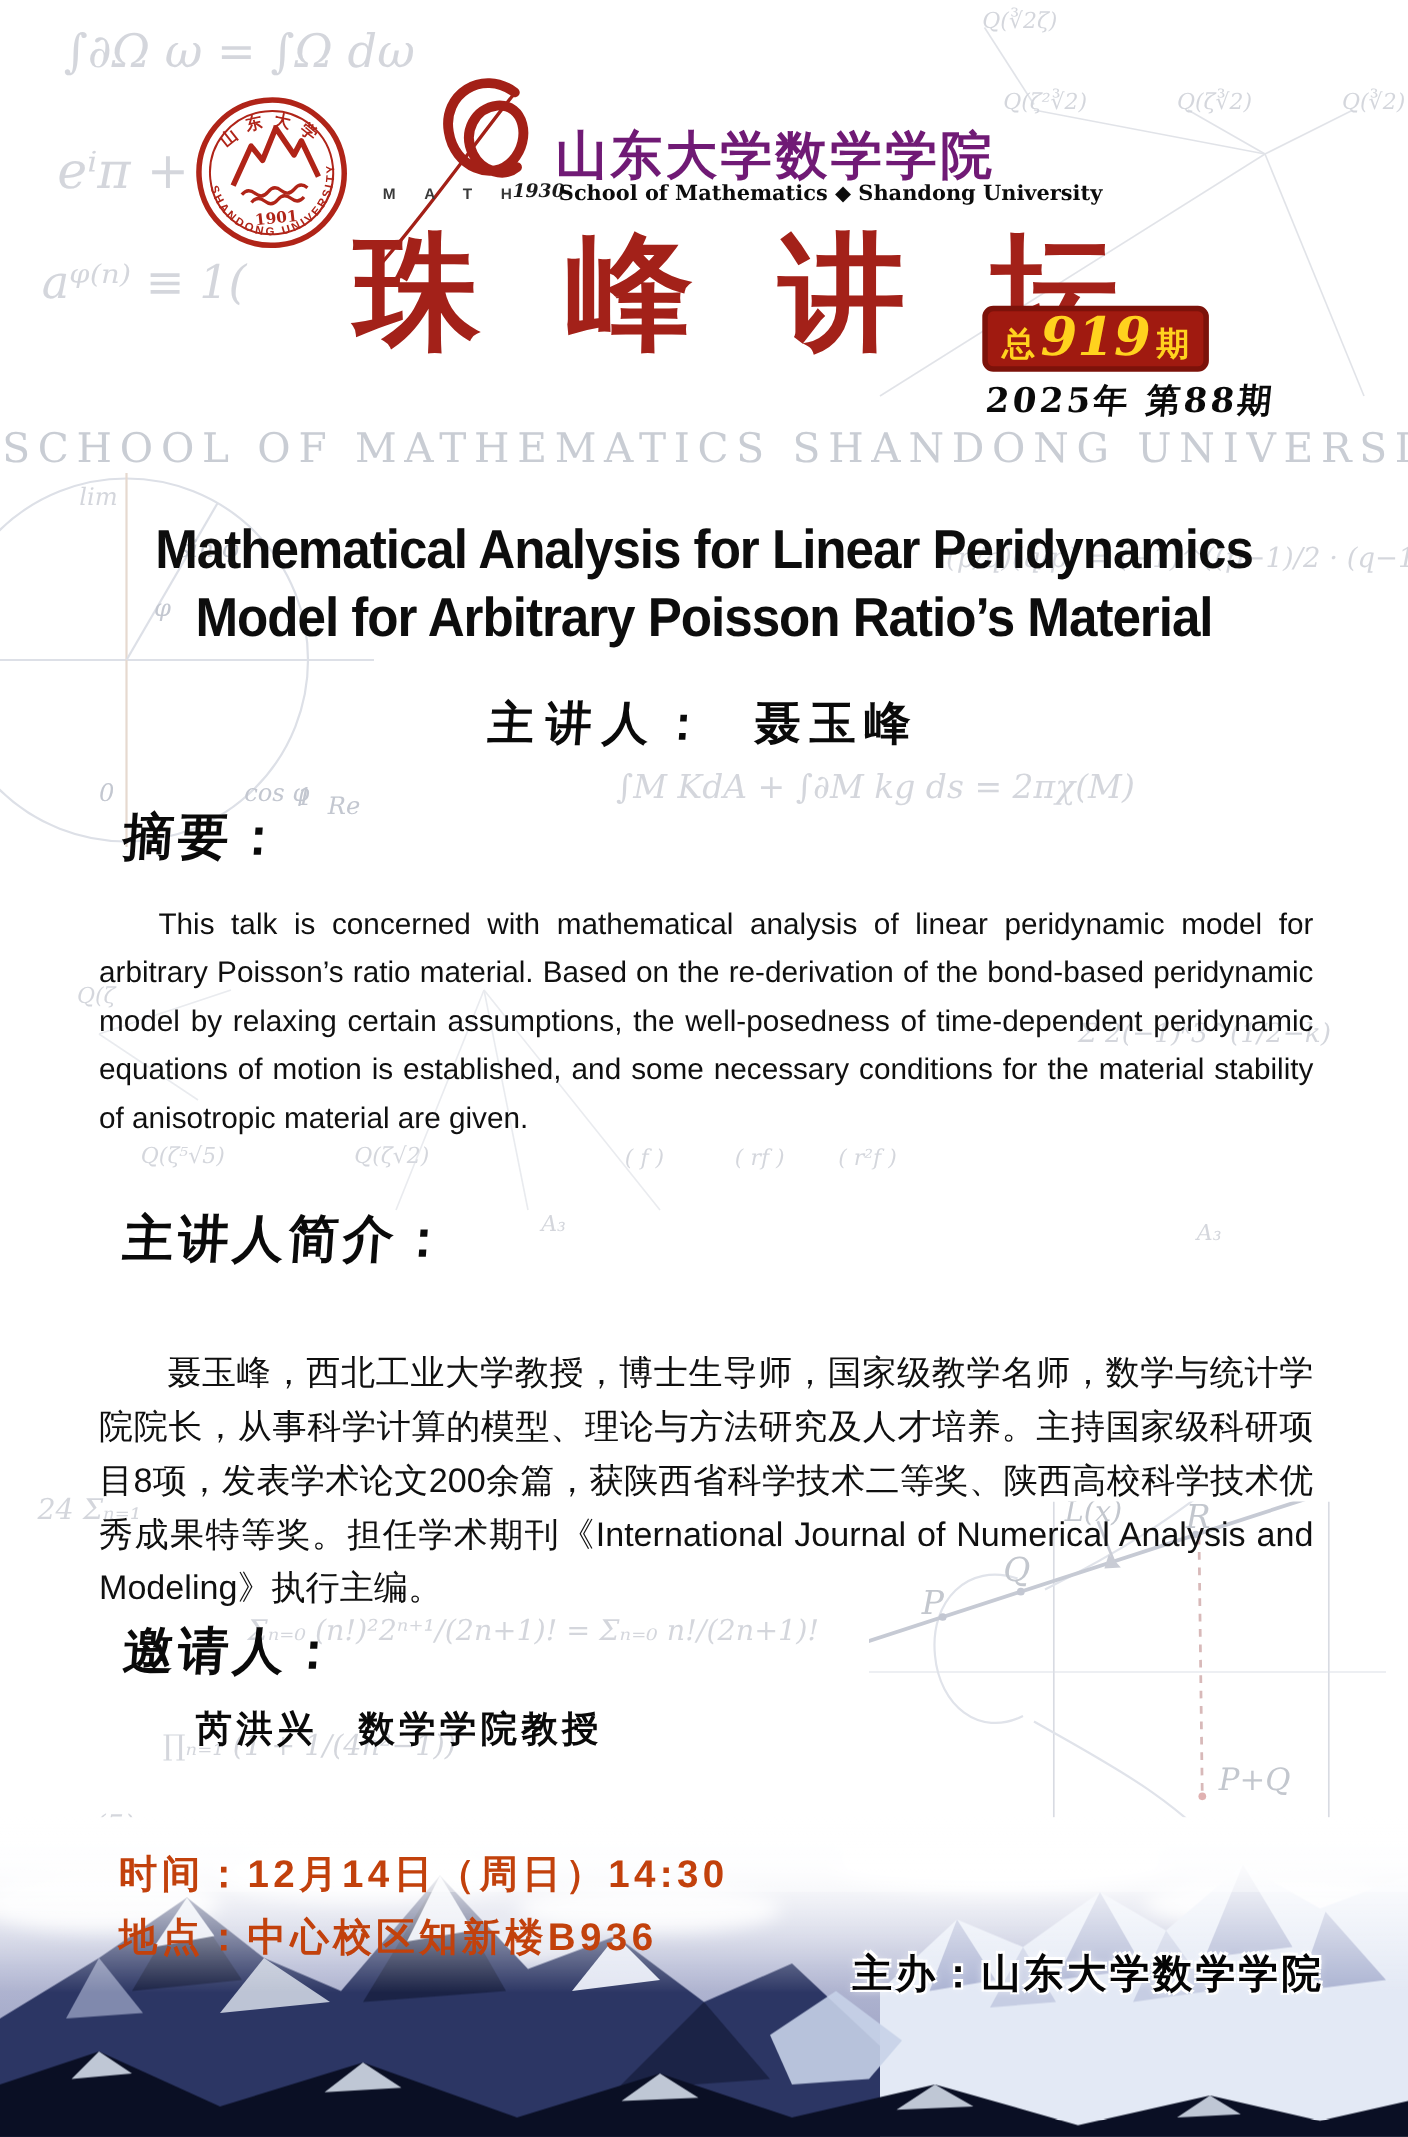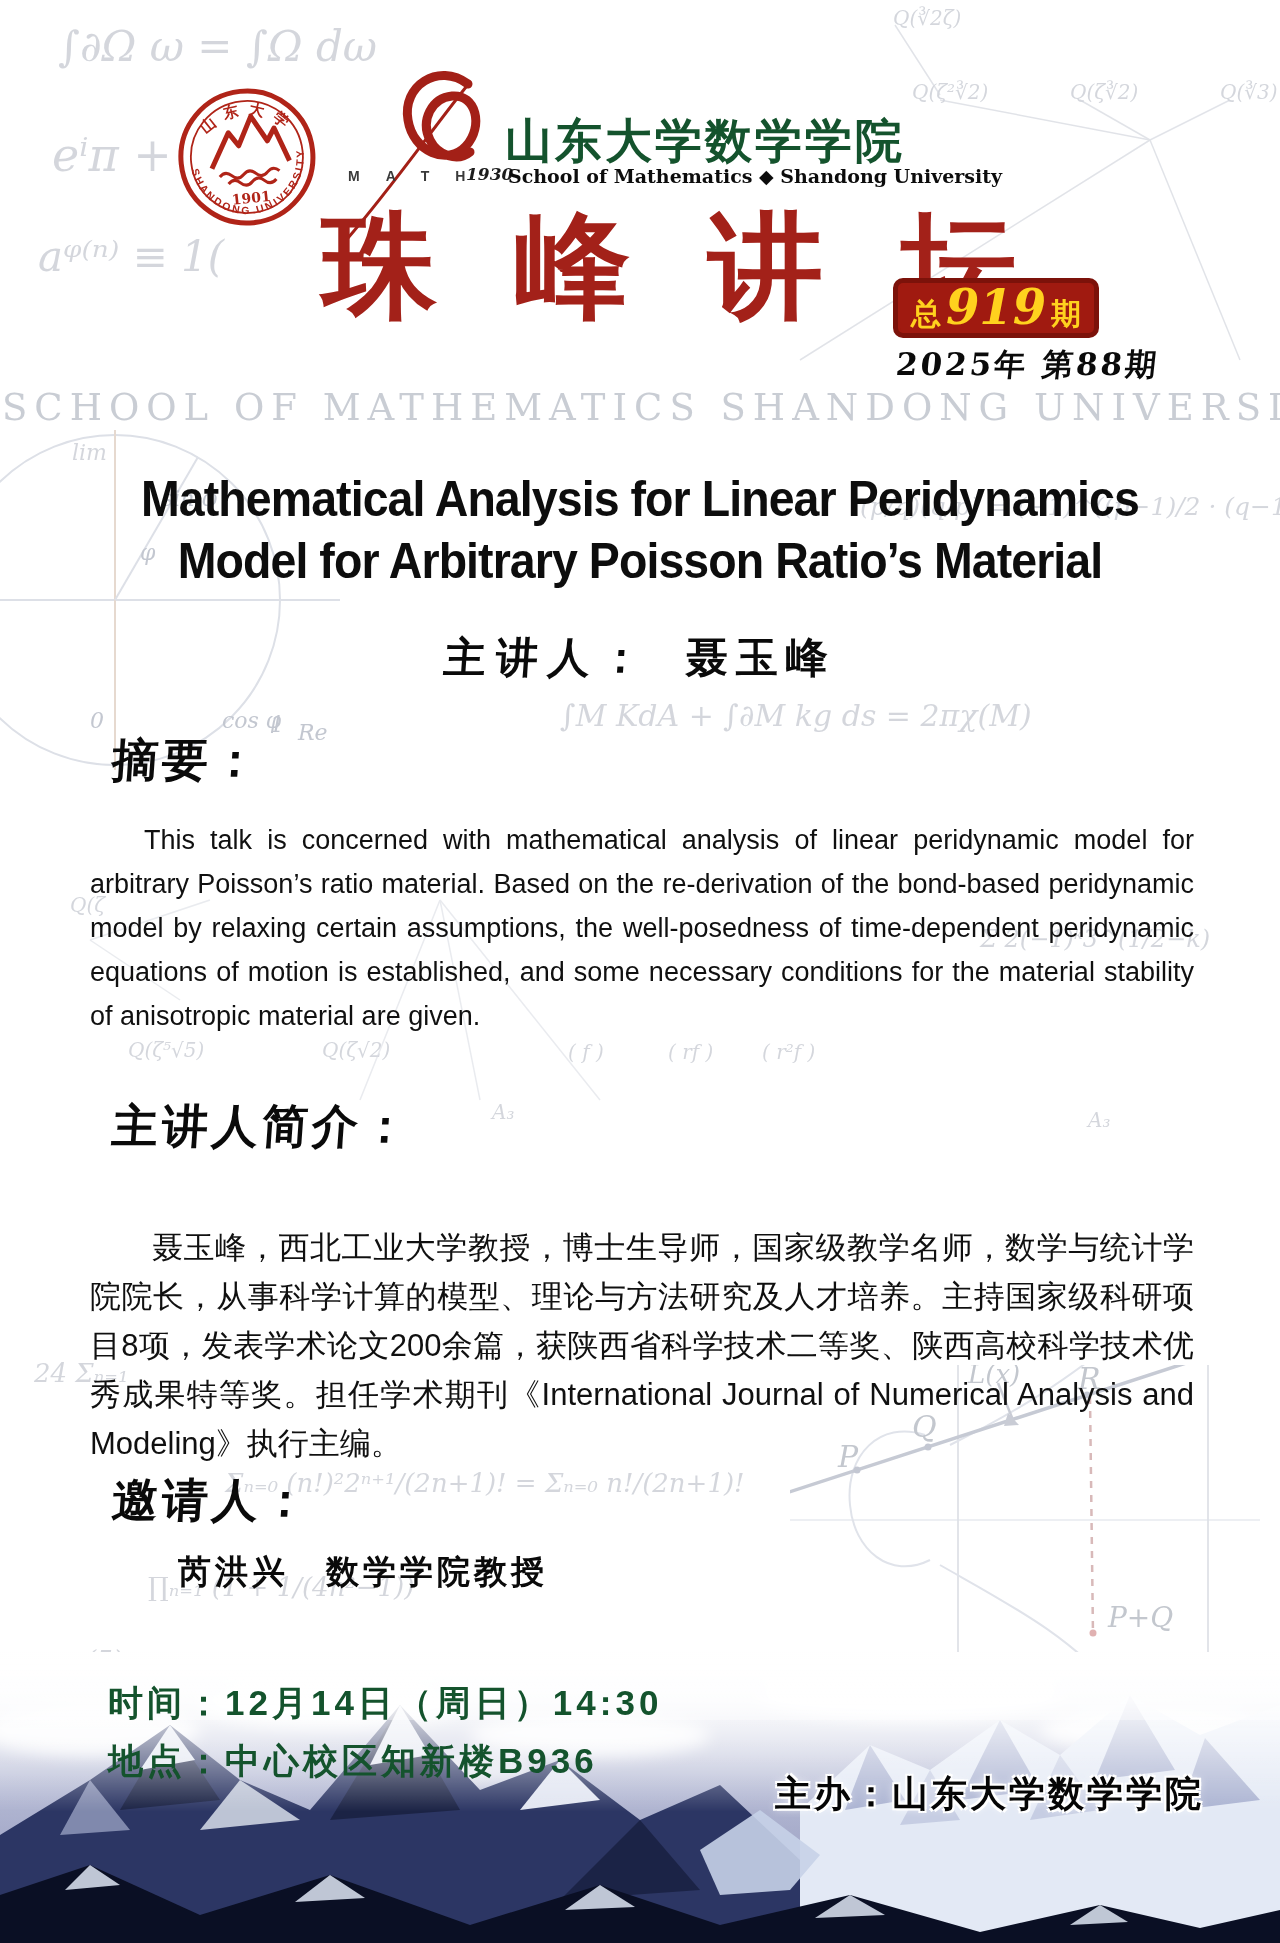--- a/index.html
+++ b/index.html
@@ -3,21 +3,21 @@
 <meta charset="utf-8">
 <style>
   html,body{margin:0;padding:0;background:#ffffff;}
   #poster{position:relative;width:1280px;height:1943px;margin:0 auto;background:#ffffff;overflow:hidden;
           font-family:"Liberation Sans",sans-serif;color:#111;padding-left:48px;}
   .abs{position:absolute;}
   
   .wm{position:absolute;color:#9aa0ae;opacity:.42;font-family:"DejaVu Serif",serif;font-style:italic;white-space:nowrap;z-index:0;}
   .wm-svg{position:absolute;z-index:0;}
   
-  .school-cn{font-family:"DejaVu Serif",serif;font-weight:700;font-size:47px;letter-spacing:3px;color:#14532d;}
+  .school-cn{font-family:"DejaVu Serif",serif;font-weight:700;font-size:47px;letter-spacing:3px;color:#701a75;}
   .school-en{font-family:"DejaVu Serif",serif;font-weight:700;font-size:19px;color:#0c0c0c;}
   .math-letters{letter-spacing:26px;font-size:14px;font-weight:700;color:#3a3a3a;}
   .math-year{font-family:"DejaVu Serif",serif;font-style:italic;font-weight:700;font-size:17px;color:#1c1c1c;}
   
   .forum-title{font-family:"DejaVu Serif",serif;font-weight:900;font-size:115px;letter-spacing:78px;
                color:#a32119;white-space:nowrap;line-height:1;z-index:2;}
   .badge{display:flex;align-items:baseline;justify-content:center;gap:5px;background:#a01a10;
          border:5px solid #7c120a;border-radius:10px;box-shadow:0 0 0 2px #a01a10 inset;z-index:2;}
   .badge .b-cn{font-family:"DejaVu Serif",serif;font-weight:900;font-size:30px;color:#ffd21e;}
   .badge .b-num{font-family:"DejaVu Serif",serif;font-weight:900;font-style:italic;font-size:48px;color:#ffd21e;line-height:1;}
@@ -30,39 +30,39 @@
               letter-spacing:-1px;transform:scaleX(.93);transform-origin:640px 0;z-index:2;}
   .speaker{width:1280px;text-align:center;font-size:42px;font-weight:800;color:#0a0a0a;z-index:2;}
   .speaker .lbl{font-family:"DejaVu Serif",serif;font-weight:900;letter-spacing:10px;transform:skewX(-4deg);display:inline-block;}
   .speaker .nm{font-weight:800;letter-spacing:8px;margin-left:22px;}
   .brush{font-family:"DejaVu Serif",serif;font-weight:900;font-size:46px;color:#0a0a0a;
          transform:skewX(-4deg);letter-spacing:4px;z-index:2;}
   .para{width:1104px;text-align:justify;text-justify:inter-word;color:#101010;z-index:2;}
   .para.en{font-size:27px;line-height:44px;text-indent:2em;letter-spacing:0;}
   .para.cn{font-size:31px;line-height:49px;text-indent:2em;margin-top:38px;}
   .inviter-line{font-size:33px;font-weight:700;letter-spacing:4px;color:#0a0a0a;z-index:2;}
-  .meta-line{font-size:35px;font-weight:700;letter-spacing:4px;color:#14532d;z-index:3;}
+  .meta-line{font-size:35px;font-weight:700;letter-spacing:4px;color:#c2410c;z-index:3;}
   .organizer{font-size:36px;font-weight:700;letter-spacing:3px;color:#050505;z-index:3;
              text-shadow:-2px -2px 0 #fff,2px -2px 0 #fff,-2px 2px 0 #fff,2px 2px 0 #fff,0 0 8px #fff;}
   .fade{position:absolute;left:0;top:1652px;width:1280px;height:160px;z-index:2;
         background:linear-gradient(to bottom,#ffffff 0%,rgba(255,255,255,.9) 30%,rgba(255,255,255,0) 100%);}
   .mountains{position:absolute;left:0;top:1660px;z-index:1;}
 </style>
 </head>
 <body>
 
 <div id="poster">
 
   <span class="wm" style="left:58px;top:22px;font-size:42px">∫∂Ω ω = ∫Ω dω</span>
   <span class="wm" style="left:52px;top:128px;font-size:46px">eⁱπ +</span>
   <span class="wm" style="left:38px;top:232px;font-size:42px">aᵠ⁽ⁿ⁾ ≡ 1(</span>
   <span class="wm" style="left:893px;top:6px;font-size:20px">Q(∛2ζ)</span>
   <span class="wm" style="left:912px;top:80px;font-size:20px">Q(ζ²∛2)</span>
   <span class="wm" style="left:1070px;top:80px;font-size:20px">Q(ζ∛2)</span>
-  <span class="wm" style="left:1220px;top:80px;font-size:20px">Q(∛3)</span>
+  <span class="wm" style="left:1220px;top:80px;font-size:20px">Q(∛2)</span>
   <span class="wm" style="left:72px;top:440px;font-size:22px">lim</span>
   <span class="wm" style="left:860px;top:492px;font-size:25px">(p/q)(q/p) = (−1)^((p−1)/2 · (q−1)/2)</span>
   <span class="wm" style="left:560px;top:698px;font-size:30px">∫M KdA + ∫∂M kg ds = 2πχ(M)</span>
   <span class="wm" style="left:980px;top:925px;font-size:24px">Σ 2(−1)ᵏ3^(1/2−k)</span>
   <span class="wm" style="left:128px;top:1038px;font-size:20px">Q(ζ⁵√5)</span>
   <span class="wm" style="left:322px;top:1038px;font-size:20px">Q(ζ√2)</span>
   <span class="wm" style="left:568px;top:1040px;font-size:20px">( f )</span>
   <span class="wm" style="left:668px;top:1040px;font-size:20px">( rf )</span>
   <span class="wm" style="left:762px;top:1040px;font-size:20px">( r²f )</span>
   <span class="wm" style="left:492px;top:1100px;font-size:20px">A₃</span>

